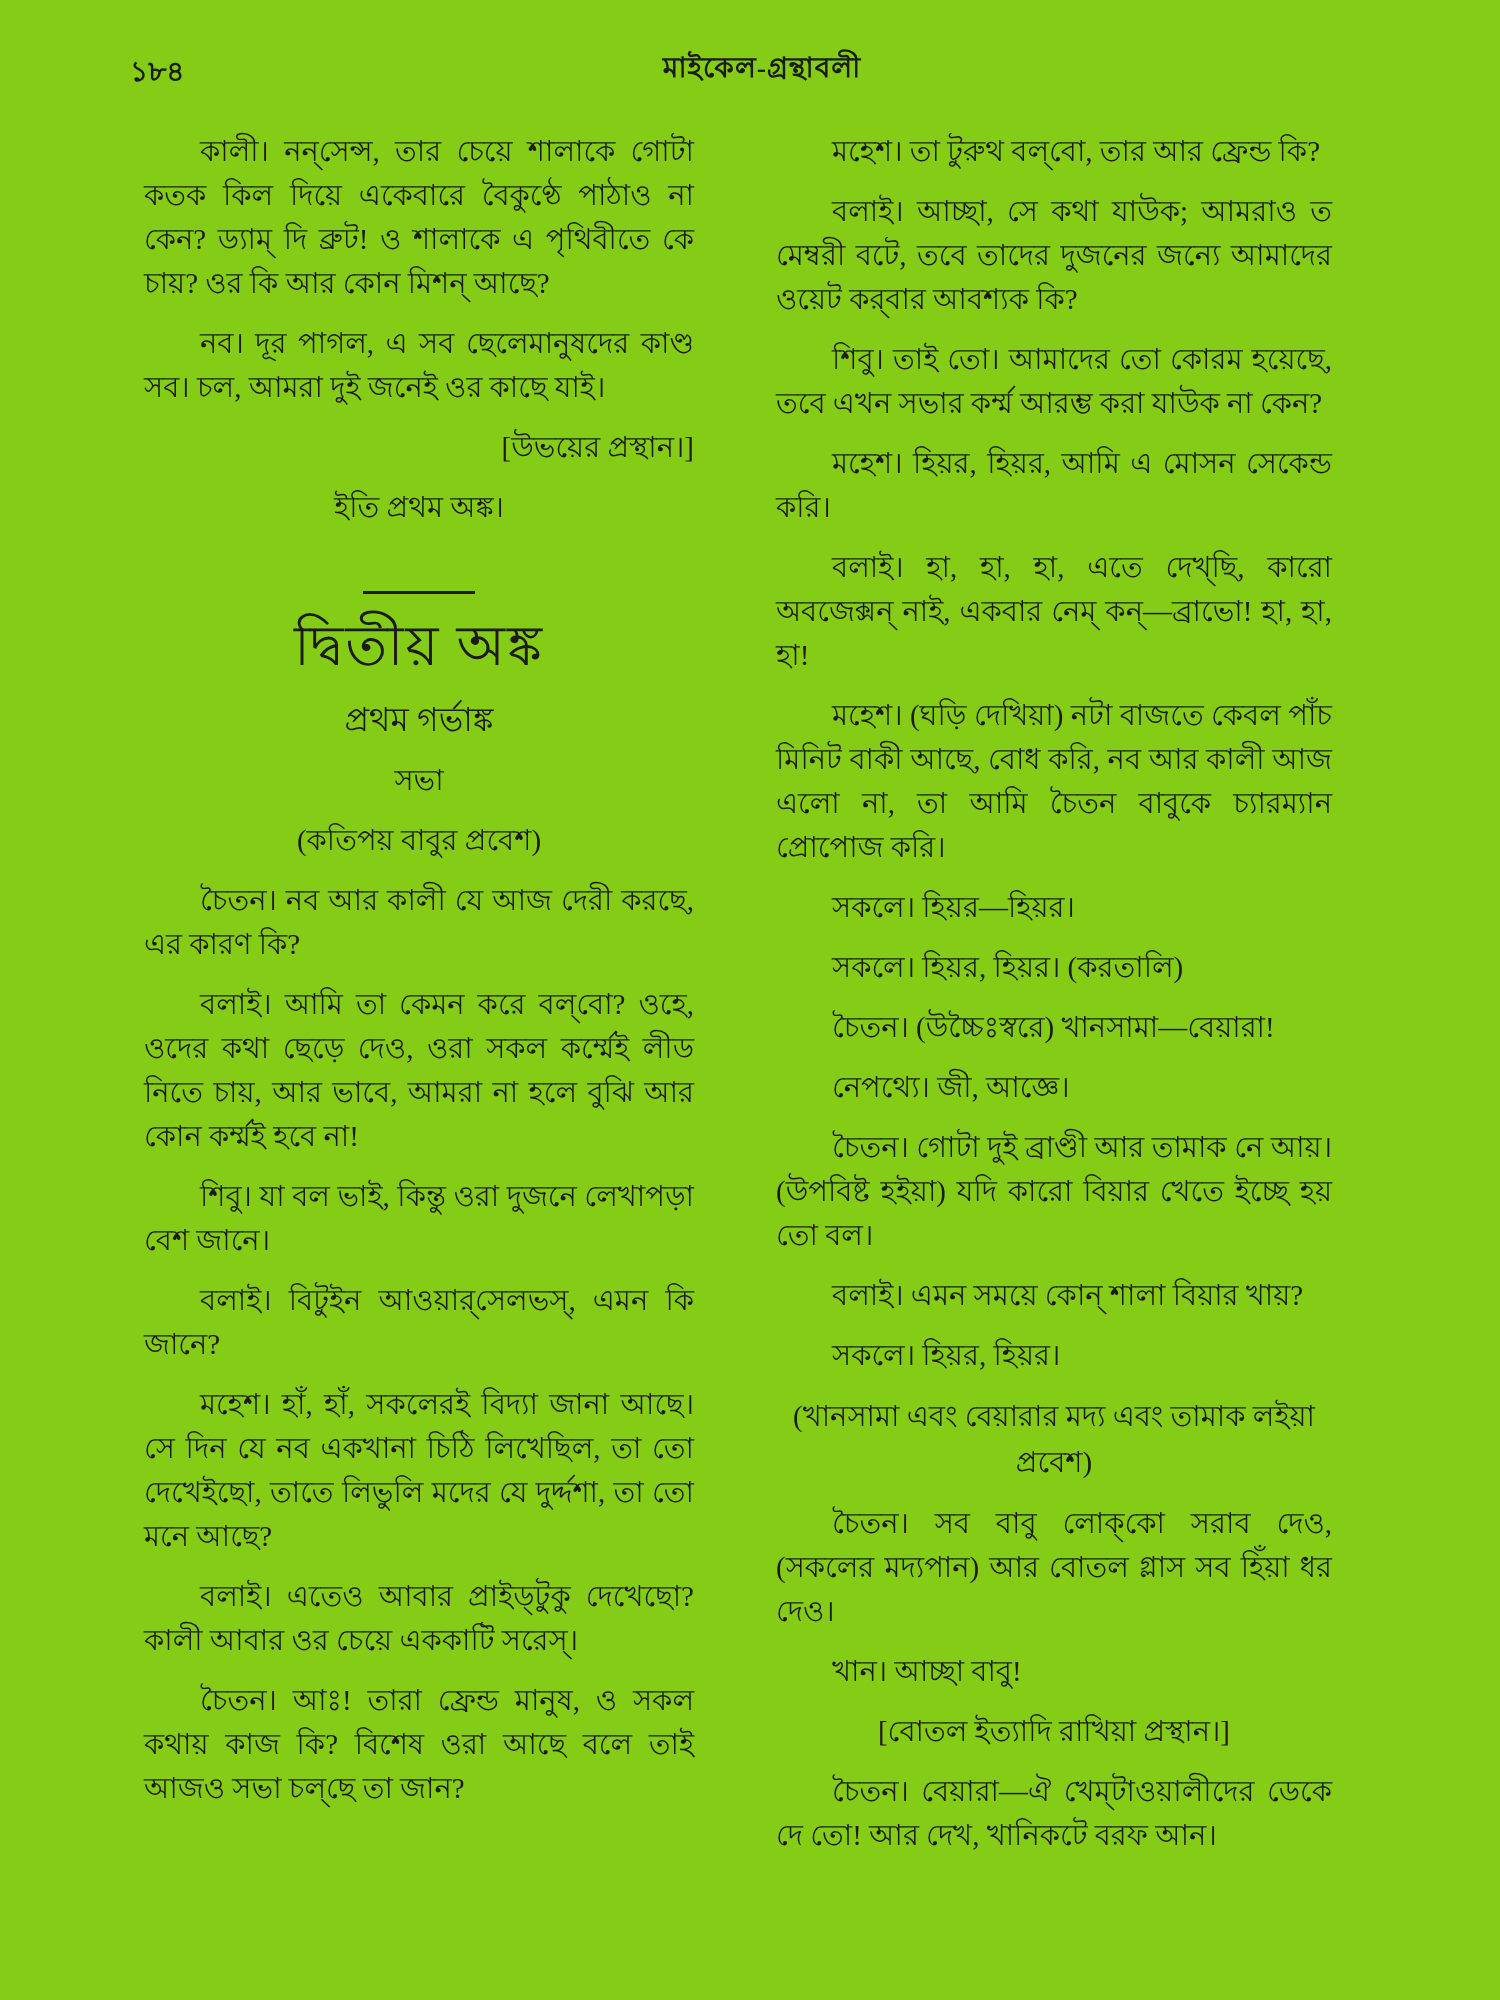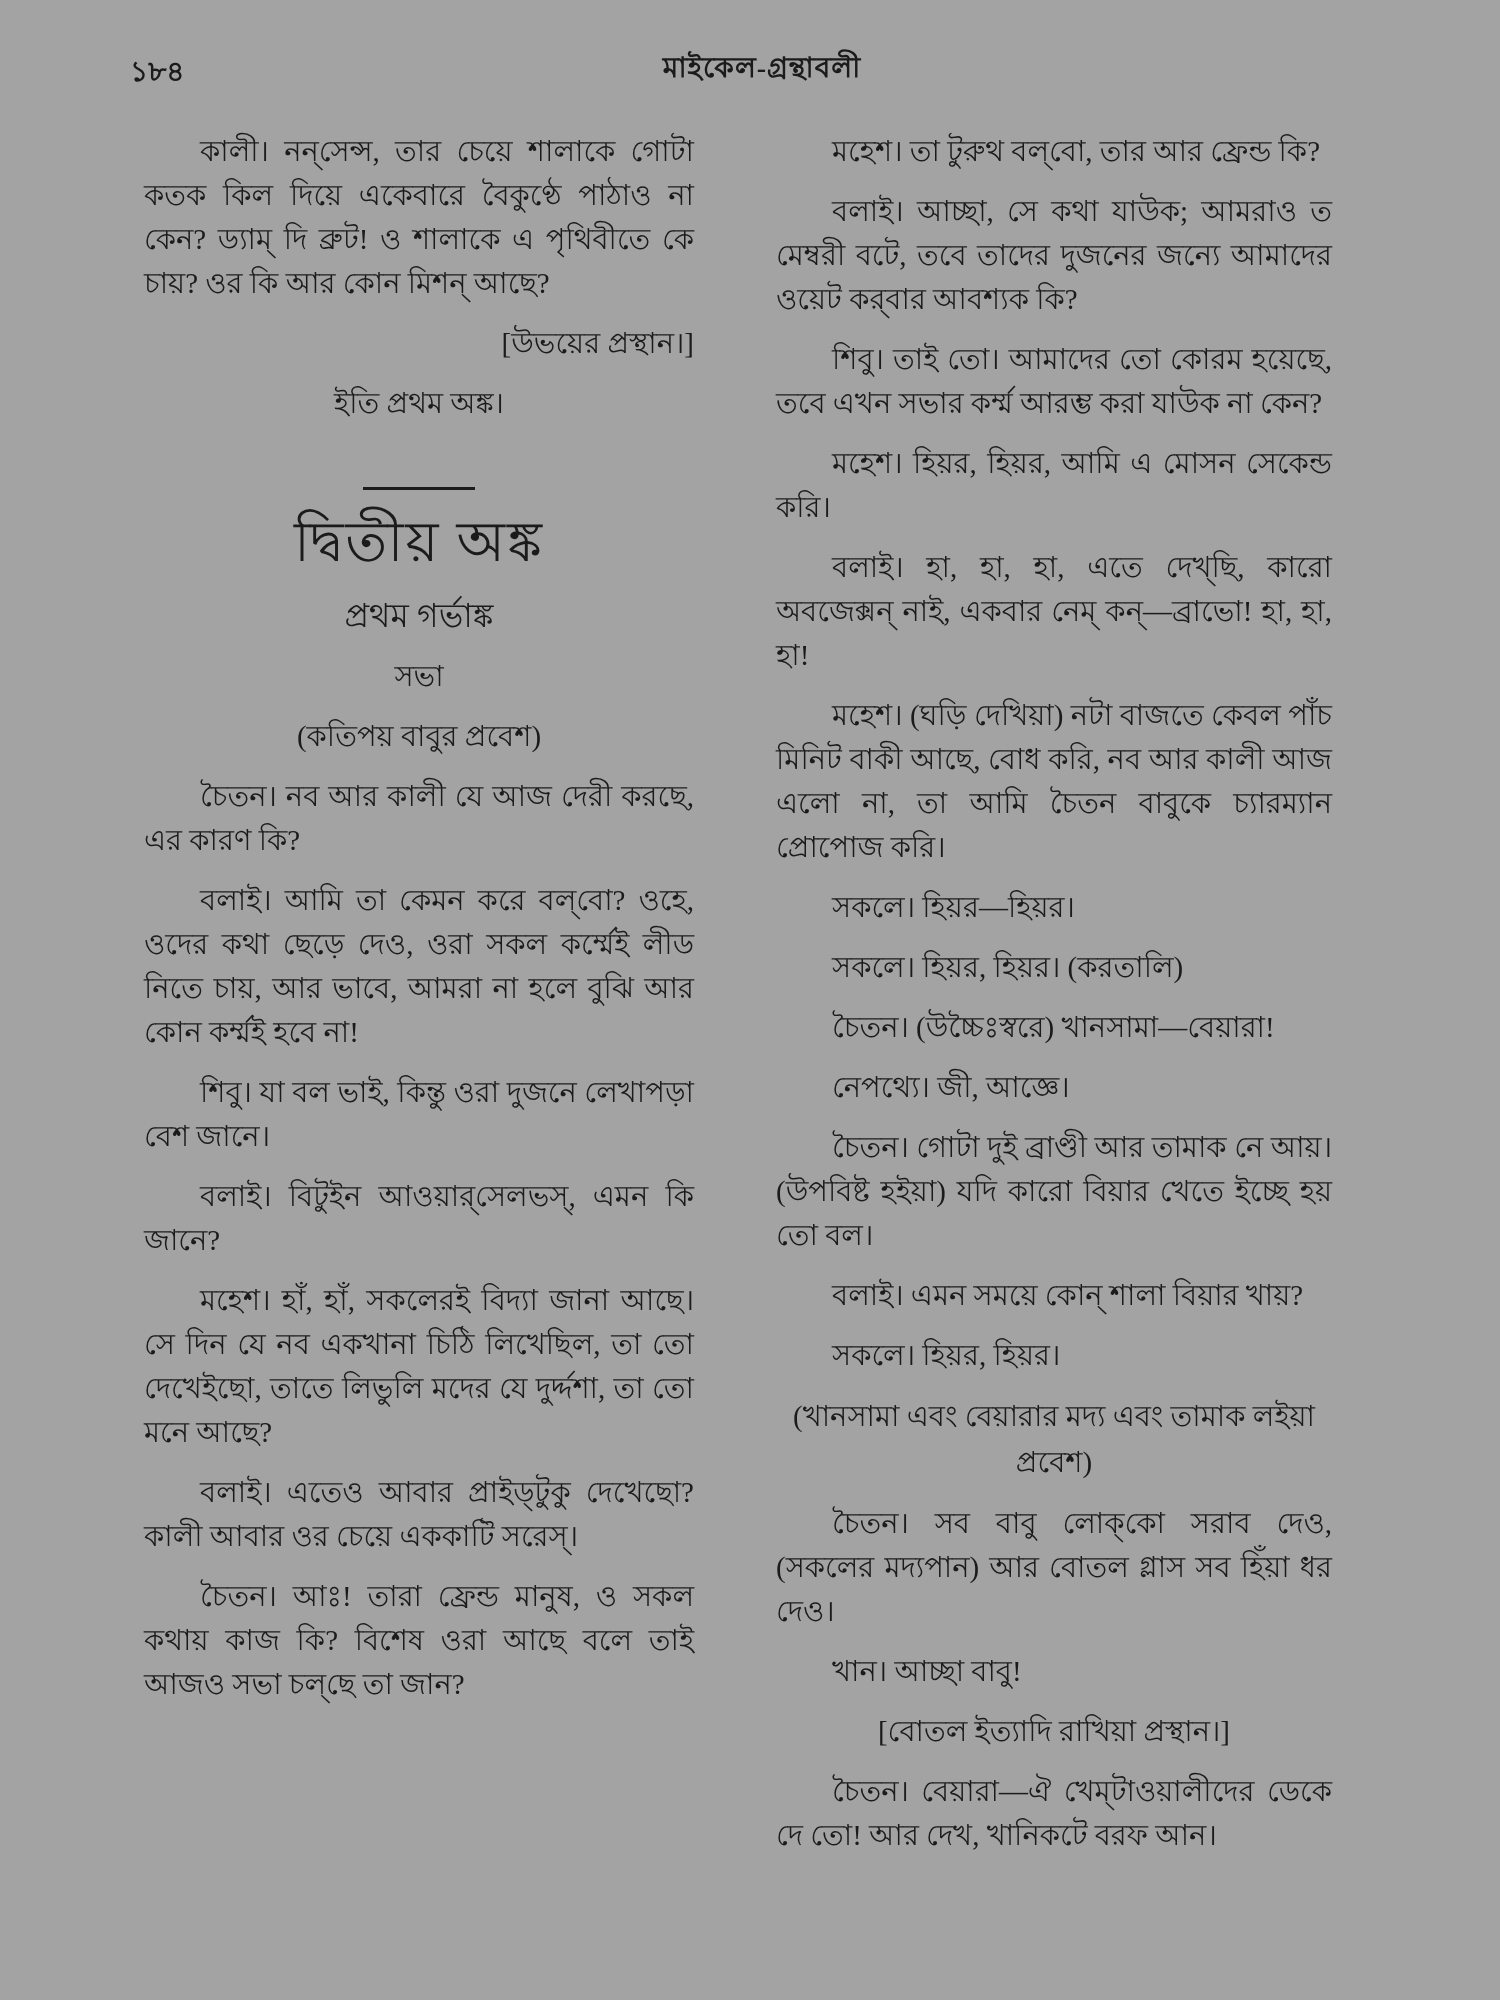--- a/index.html
+++ b/index.html
@@ -96,28 +96,29 @@
   }
   .stage-center {
     margin: 8px 30px 8px 30px;
     text-align: center;
     line-height: 46px;
   }
 </style>
 </head>
 <body>
 
-<div class="page" style="background: #a3a3a3; color: rgb(27, 27, 27);">
+<div class="page" style="background: #84cc16; color: rgb(27, 27, 27);">
   <div class="page-header">
     <span class="page-number">১৮৪</span>
     <div class="running-title">মাইকেল-গ্রন্থাবলী</div>
   </div>
 
   <div class="column column-left" id="column-left">
       <p class="dialogue">কালী। নন্‌সেন্স, তার চেয়ে শালাকে গোটা কতক কিল দিয়ে একেবারে বৈকুণ্ঠে পাঠাও না কেন? ড্যাম্ দি ব্রুট! ও শালাকে এ পৃথিবীতে কে চায়? ওর কি আর কোন মিশন্ আছে?</p>
+      <p class="dialogue">নব। দূর পাগল, এ সব ছেলেমানুষদের কাণ্ড সব। চল, আমরা দুই জনেই ওর কাছে যাই।</p>
       <p class="exit-right">[উভয়ের প্রস্থান।]</p>
       <p class="closing">ইতি প্রথম অঙ্ক।</p>
       <hr class="rule">
       <h2 class="act-title">দ্বিতীয় অঙ্ক</h2>
       <h3 class="scene-title">প্রথম গর্ভাঙ্ক</h3>
       <p class="subtitle">সভা</p>
       <p class="entry-note">(কতিপয় বাবুর প্রবেশ)</p>
       <p class="dialogue">চৈতন। নব আর কালী যে আজ দেরী করছে, এর কারণ কি?</p>
       <p class="dialogue">বলাই। আমি তা কেমন করে বল্‌বো? ওহে, ওদের কথা ছেড়ে দেও, ওরা সকল কর্ম্মেই লীড নিতে চায়, আর ভাবে, আমরা না হলে বুঝি আর কোন কর্ম্মই হবে না!</p>
       <p class="dialogue">শিবু। যা বল ভাই, কিন্তু ওরা দুজনে লেখাপড়া বেশ জানে।</p>

